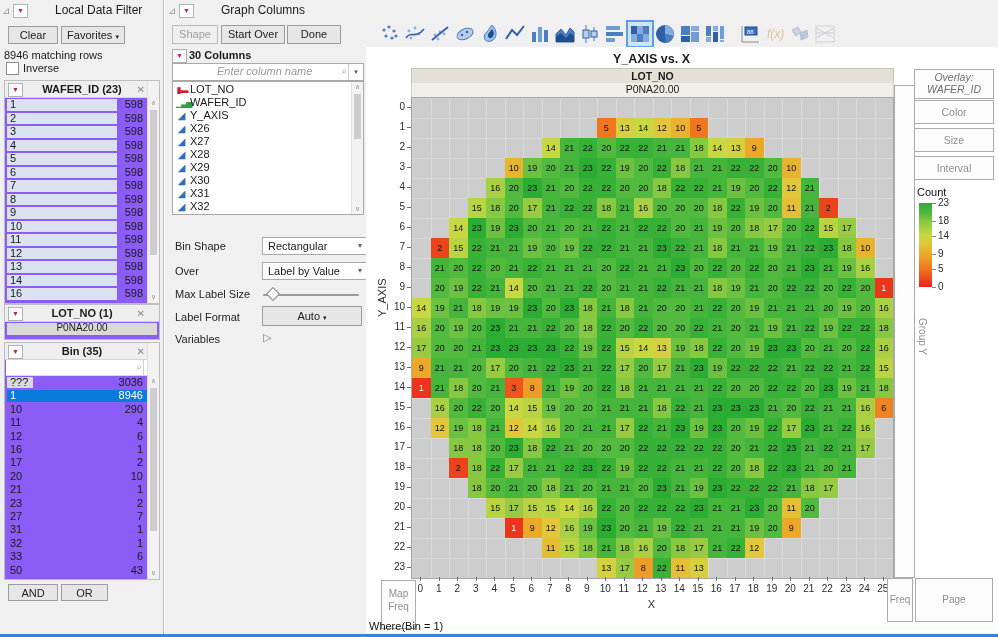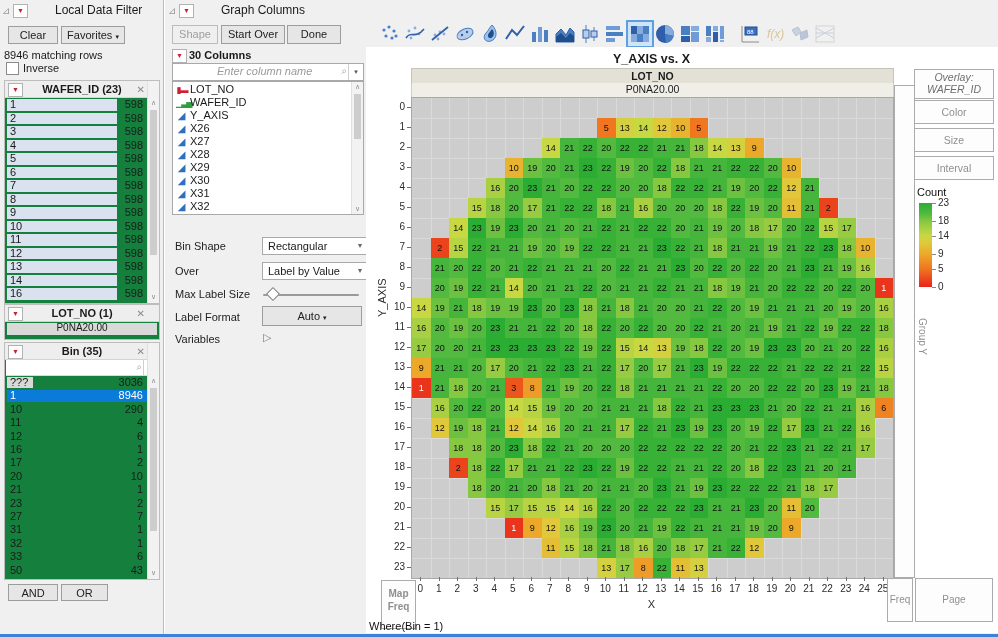--- a/index.html
+++ b/index.html
@@ -7,21 +7,21 @@
        font-family:"Liberation Sans","DejaVu Sans",sans-serif;font-size:11px;color:#1a1a1a;}
   .abs{position:absolute;}
   .bold{font-weight:bold;}
   .panel-title{font-weight:normal;font-size:12px;padding-left:25px;}
   .tri-open{color:#9a9a9a;font-size:10px;}
   .redtri{display:inline-block;width:13px;height:12px;background:#fff;border:1px solid #b2b2b2;
           text-align:center;line-height:11px;font-size:7px;color:#cf2030;}
   .btn{position:absolute;background:#e6e6e6;border:1px solid #9d9d9d;text-align:center;
        font-size:11px;color:#222;line-height:16px;}
   .btn.disabled{color:#9f9f9f;border-color:#bcbcbc;background:#efefef;}
-  .groupbox{position:absolute;background:#15803d;border:1px solid #bdbdbd;}
+  .groupbox{position:absolute;background:#8b5cf6;border:1px solid #bdbdbd;}
   .grouphead{position:relative;height:16px;background:#eeeeee;border-bottom:1px solid #d4d4d4;
              text-align:center;font-weight:bold;line-height:16px;font-size:11px;}
   .grouphead .redtri{position:absolute;left:3px;top:2px;}
   .grouphead .close{position:absolute;right:14px;top:1px;color:#8a8a8a;font-size:10px;}
   .filter-row{position:relative;overflow:hidden;white-space:nowrap;}
   .filter-row .bar{position:absolute;left:1px;top:1px;bottom:1px;background:#d9e2ee;}
   .filter-row .lbl{position:absolute;left:4px;top:0;}
   .filter-row .cnt{position:absolute;right:4px;top:0;}
   .filter-row.selected .bar{background:#0b7bda;}
   .filter-row.selected .lbl,.filter-row.selected .cnt{color:#fff;}
@@ -1063,21 +1063,21 @@
         <div class="tick-label" style="left: 470.8px; top: 536px; width: 18px; text-align: center;">23</div>
         <div class="tickmark" style="left: 498.3px; top: 530px; width: 1px; height: 4px;"></div>
         <div class="tick-label" style="left: 489.3px; top: 536px; width: 18px; text-align: center;">24</div>
         <div class="tickmark" style="left: 516.8px; top: 530px; width: 1px; height: 4px;"></div>
         <div class="tick-label" style="left: 507.8px; top: 536px; width: 18px; text-align: center;">25</div>
       </div>
 
     <div class="abs" style="left:10px;top:270px;transform:rotate(-90deg);transform-origin:left top;font-size:11px;color:#2b2b2b;">Y_AXIS</div>
     <div class="abs" style="left:45px;top:551px;width:481px;text-align:center;font-size:11px;color:#2b2b2b;">X</div>
 
-    <div class="zonebox" style="left:15px;top:533px;width:33px;height:41px;font-size:10px;line-height:13px;padding-top:6px;font-weight:bold;">
+    <div class="zonebox" style="left:15px;top:533px;width:33px;height:41px;font-size:10px;line-height:13px;padding-top:6px;">
       <div>Map</div>
       <div>Freq</div>
     </div>
     <div class="zonebox" style="left:528px;top:38px;width:19px;height:491px;">
       <div style="position:absolute;left:9px;top:245px;transform:rotate(90deg);transform-origin:center;white-space:nowrap;font-size:10px;">Group Y</div>
     </div>
     <div class="zonebox" style="left:521px;top:531px;width:24px;height:42px;line-height:42px;font-size:10px;">Freq</div>
     <div class="zonebox" style="left:549px;top:531px;width:76px;height:42px;line-height:42px;font-size:10px;">Page</div>
 
     <div class="zonebox" style="left:548px;top:22px;width:78px;height:27px;font-style:italic;font-size:10.5px;color:#6e6e6e;padding-top:1px;">

